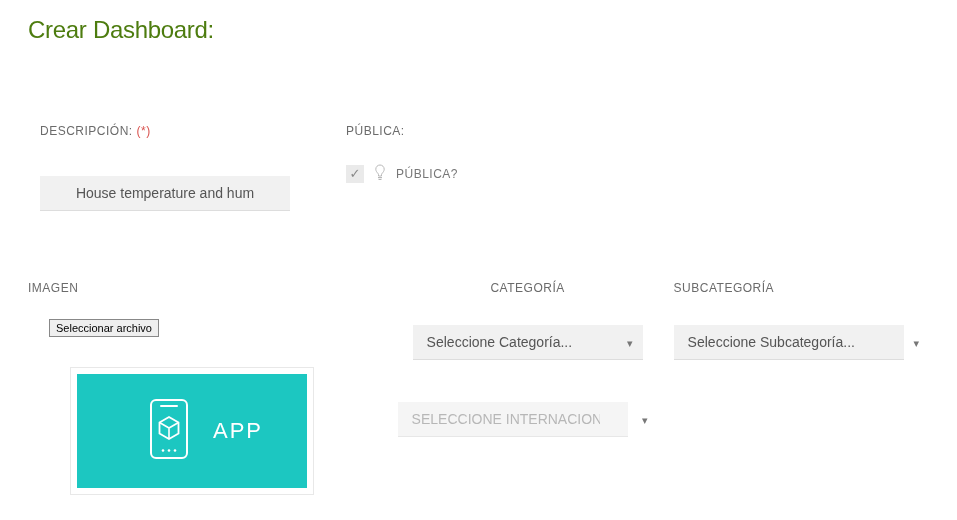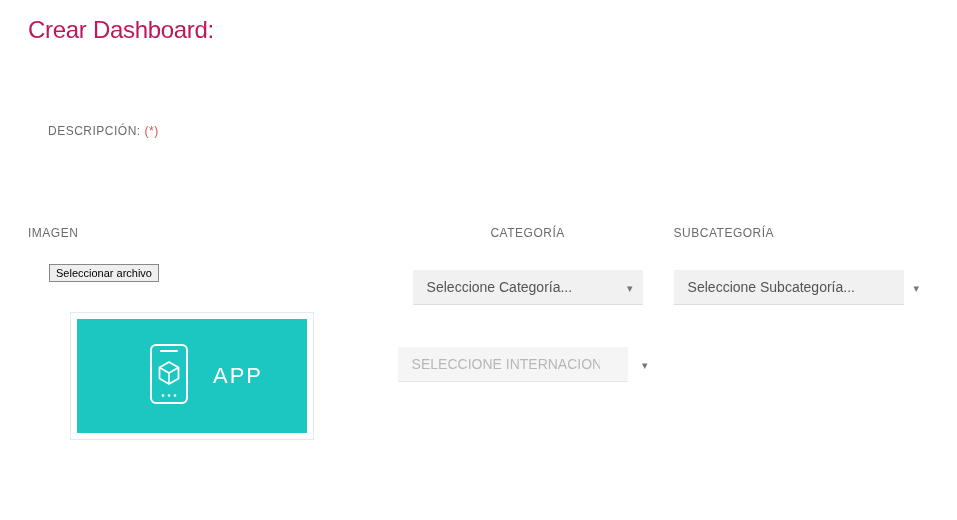--- a/index.html
+++ b/index.html
@@ -1,18 +1,18 @@
 <!DOCTYPE html>
 <html><head>
 <meta charset="utf-8">
 <style>
   * { box-sizing: border-box; margin: 0; padding: 0; font-family: "Segoe UI", Arial, sans-serif; }
   body { width: 957px; height: 520px; background: #fff; padding: 16px 28px; color: #333; }
 
-  h1.page-title { font-size: 24px; font-weight: 400; letter-spacing: -0.3px; color: #be185d; margin-bottom: 80px; }
+  h1.page-title { font-size: 24px; font-weight: 400; letter-spacing: -0.3px; color: #4d7c0f; margin-bottom: 80px; }
 
   .row { display: flex; gap: 16px; }
   .row1 { margin-bottom: 70px; }
   .col { display: flex; flex-direction: column; }
 
   .label { font-size: 12px; letter-spacing: 0.5px; color: #6b6b6b; text-transform: uppercase; margin-bottom: 18px; }
   .label .req { color: #d9534f; }
 
   .input-wrap { position: relative; width: 250px; }
   .tx-input { width: 100%; height: 35px; background: #f1f1f1; border: none; border-bottom: 1px solid #ddd; font-size: 14px; color: #555; text-align: center; padding: 0 10px 0 34px; outline: none; }
@@ -31,42 +31,59 @@
 
   .file-row { display: flex; align-items: center; gap: 8px; margin-top: 6px; margin-left: 14px; padding-left: 7px; }
   .file-btn { font-size: 11px; padding: 2px 6px; background: #efefef; border: 1px solid #888; cursor: pointer; }
   .file-status { font-size: 12.5px; color: #555; }
 
   .preview-frame { margin-top: 30px; margin-left: 42px; width: 244px; height: 128px; border: 1px solid #e8e8e8; display: flex; align-items: center; justify-content: center; padding:6px; }
   .preview-card { width: 100%; height: 100%; background: #1cc7c1; display: flex; align-items: center; justify-content: center; gap: 24px; padding-left: 28px; }
   .preview-text { color: #fff; font-size: 22px; letter-spacing: 2px; font-weight: 400; }
 
   .col-ident { width: 270px; }
-  .col-desc  { width: 270px; margin-left: 20px; gap: 20px; }
+  .col-desc  { width: 270px; margin-left: 12px; gap: 20px; }
   .col-pub   { margin-left: 20px; }
   .col-img   { width: 360px; }
   .col-cat   { width: 260px; align-items: center; }
   .col-sub   { width: 260px; }
   .col-intl  { width: 260px; margin-top: 30px; }
 </style>
 </head>
 <body>
 
 <h1 class="page-title">Crear Dashboard:</h1>
 
 <div class="row row1">
 
 
   <div class="col col-desc">
     <div class="label">
       <span>DESCRIPCIÓN:</span>
       <span class="req">(*)</span>
     </div>
+    <div class="input-wrap">
+      <input class="tx-input nopad" type="text" value="House temperature and hum" style="">
+    </div>
   </div>
 
+  <div class="col col-pub">
+    <div class="label">PÚBLICA:</div>
+    <div class="chk-wrap">
+      <span class="chk">✓</span>
+      <span class="bulb">
+        <svg width="12" height="16" viewBox="0 0 12 16">
+            <path d="M6 1a4.2 4.2 0 0 0-4.2 4.2c0 1.7 1 2.9 1.8 3.8.5.6.9 1.1.9 1.7V12h3V10.7c0-.6.4-1.1.9-1.7.8-.9 1.8-2.1 1.8-3.8A4.2 4.2 0 0 0 6 1Z" fill="none" stroke="#888" stroke-width="1"></path>
+            <rect x="4" y="13" width="4" height="1.2" fill="#888"></rect>
+            <rect x="4.5" y="15" width="3" height="1" fill="#888"></rect>
+          </svg>
+      </span>
+      <span class="chk-text">PÚBLICA?</span>
+    </div>
+  </div>
 
 </div>
 
 <div class="row">
 
   <div class="col col-img">
     <div class="label">IMAGEN</div>
     <div class="file-row">
       <button class="file-btn" type="button">Seleccionar archivo</button>
     </div>

